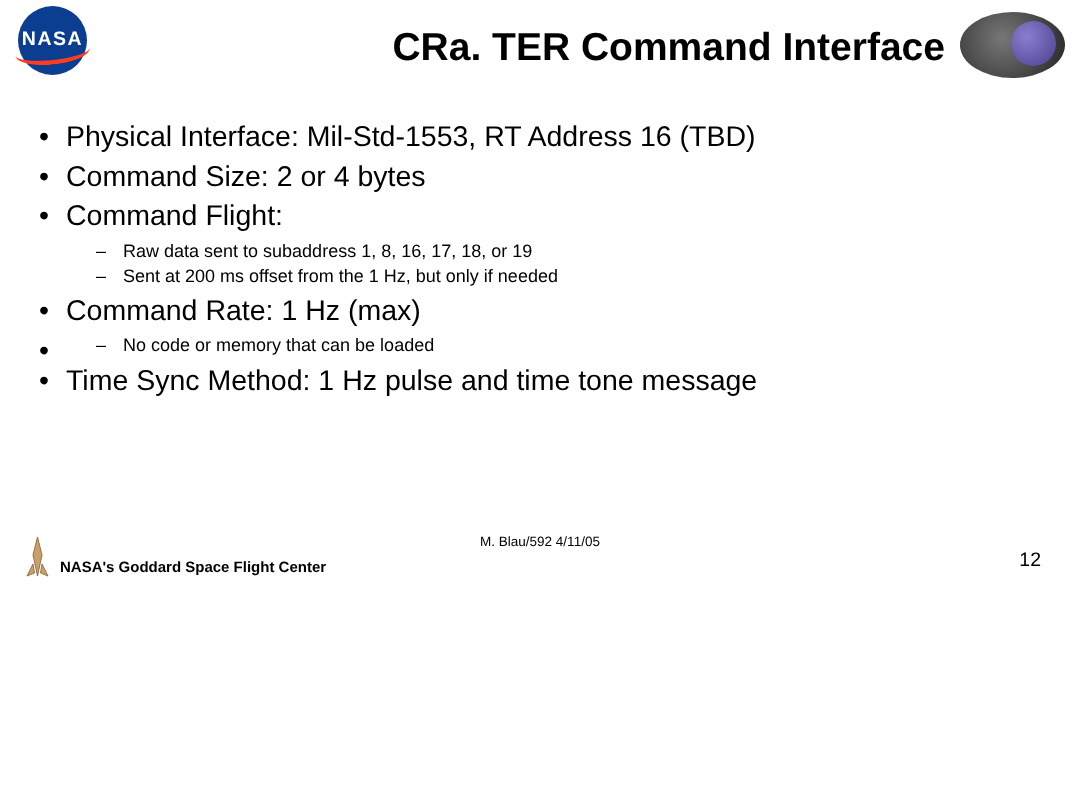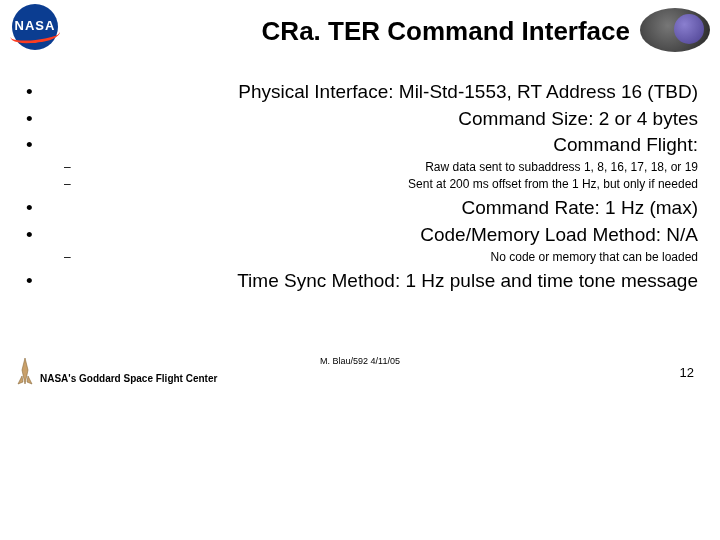--- a/index.html
+++ b/index.html
@@ -87,21 +87,20 @@
     border-radius: 50%;
     background: radial-gradient(circle at 35% 35%, #8a7fcf 0%, #4a3f8f 100%);
   }
   .content {
     position: absolute;
     left: 22px;
     right: 22px;
     top: 80px;
     font-size: 19px;
     line-height: 1.3;
-    text-align: right;
   }
   ul.level1 {
     list-style: none;
     margin: 0;
     padding: 0;
   }
   ul.level1 > li {
     position: relative;
     padding-left: 22px;
     margin-bottom: 2px;
@@ -196,21 +195,20 @@
         <span>Command Flight:</span>
         <ul class="level2">
           <li><span>Raw data sent to subaddress 1, 8, 16, 17, 18, or 19</span></li>
           <li><span>Sent at 200 ms offset from the 1 Hz, but only if needed</span></li>
         </ul>
       </li>
       <li>
         <span>Command Rate: 1 Hz (max)</span>
       </li>
       <li>
-        <span>Code/Memory Load Method: N/A</span>
         <ul class="level2">
           <li><span>No code or memory that can be loaded</span></li>
         </ul>
       </li>
       <li>
         <span>Time Sync Method: 1 Hz pulse and time tone message</span>
       </li>
     </ul>
   </div>
 

